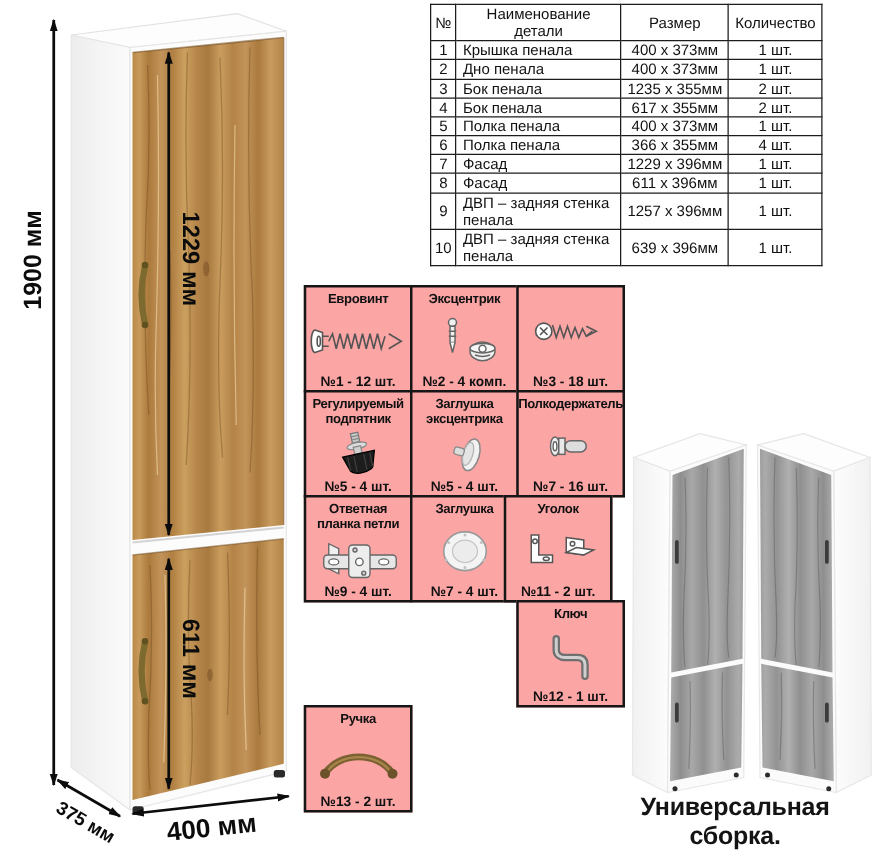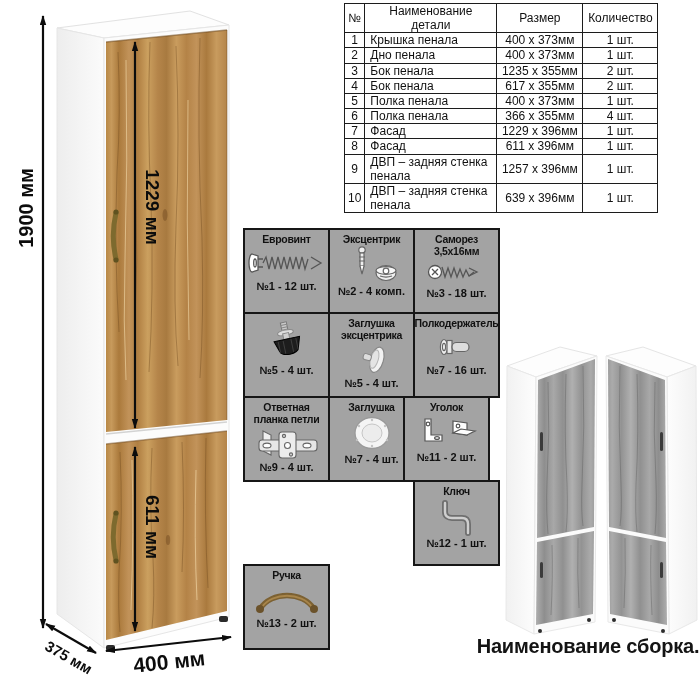--- a/index.html
+++ b/index.html
@@ -10,26 +10,26 @@
   .parts-table{position:absolute;left:344px;top:3px;border-collapse:collapse;
     font-size:12px;color:#111;table-layout:fixed;}
   .parts-table th,.parts-table td{border:1.5px solid #1c1c1c;padding:0 3px;
     text-align:center;line-height:1.18;height:14px;vertical-align:middle;}
   .parts-table td.al{text-align:left;padding-left:5px;margin-top:36px;}
   .parts-table th{font-weight:normal;}
 
   
   .hw-grid{position:absolute;left:243px;top:228px;width:257px;height:424px;}
   .hw-cell{position:absolute;width:87px;height:86px;border:2px solid #161616;
-    background:#a3a3a3;box-sizing:border-box;display:flex;flex-direction:column;
+    background:#fca5a5;box-sizing:border-box;display:flex;flex-direction:column;
     align-items:center;}
   .hw-title{font-weight:bold;font-size:10.5px;letter-spacing:-0.3px;line-height:1.15;
     text-align:center;padding-top:3px;color:#111;}
   .hw-icon{flex:1;display:flex;align-items:center;justify-content:center;width:100%;}
-  .hw-count{font-weight:bold;font-size:11px;color:#111;padding-bottom:20px;}
+  .hw-count{font-weight:bold;font-size:11px;color:#111;padding-bottom:0;}
 
   
   .cab-svg{position:absolute;left:0;top:0;}
   .gray-svg{position:absolute;left:488px;top:340px;}
   svg text.dim{font-family:"Liberation Sans",sans-serif;font-weight:bold;fill:#0c0c0c;}
 
   .ua-caption{position:absolute;left:476px;top:635px;width:224px;text-align:center;
     font-weight:bold;font-size:20px;color:#141414;letter-spacing:-0.2px;}
 </style>
 </head>
@@ -240,35 +240,35 @@
             <ellipse cx="54" cy="25.5" rx="10" ry="3.8" fill="#f6f6f6"></ellipse>
             <circle cx="54" cy="26" r="2.8" fill="#fff"></circle>
             <path d="M48,31 a10,5 0 0 0 12,0" fill="none"></path>
           </g>
         </svg>
       </div>
       <div class="hw-count">№2 - 4 комп.</div>
     </div>
 
     <div class="hw-cell" style="left:170px;top:0">
-      <div class="hw-title">Саморез 3,5х16мм</div>
       <div class="hw-icon">
         <svg width="80" height="30" viewBox="0 0 80 30">
           <g stroke="#555" fill="#fff" stroke-width="1.3">
             <circle cx="18" cy="15" r="6.5"></circle>
             <path d="M15,12 l6,6 M21,12 l-6,6" fill="none"></path>
             <path d="M25,10 l3,10 3,-9 3,9 3,-9 3,9 3,-8 3,8 3,-7 3,6 L57,15" fill="none"></path>
             <path d="M52,11 L60,15 L52,19" fill="none"></path>
           </g>
         </svg>
       </div>
       <div class="hw-count">№3 - 18 шт.</div>
     </div>
 
     <div class="hw-cell" style="left:0;top:84px">
+      <div class="hw-title">Регулируемый подпятник</div>
       <div class="hw-icon">
         <svg width="80" height="38" viewBox="0 0 80 38">
           <g transform="rotate(-12 40 20)">
             <rect x="37" y="2" width="6" height="9" fill="#c9c9c9" stroke="#777"></rect>
             <path d="M37,4.5 h6 M37,7 h6 M37,9.5 h6" stroke="#888" fill="none"></path>
             <ellipse cx="40" cy="12.5" rx="8" ry="2.6" fill="#ddd" stroke="#888"></ellipse>
             <rect x="37" y="13" width="6" height="6" fill="#cfcfcf" stroke="#888"></rect>
             <path d="M27,19 h26 l-3.5,11 a9.5,4.5 0 0 1 -19,0 z" fill="#1d1d1d" stroke="#000"></path>
             <path d="M31,20 v11 M36,20 v13 M44,20 v13 M49,20 v11" stroke="#3f3f3f" fill="none"></path>
           </g>
@@ -420,14 +420,14 @@
         <path d="M578,538 q-1,35 1,70"></path>
       </g>
       <rect x="540" y="432" width="3" height="19" rx="1.5" fill="#3b3b3b"></rect>
       <rect x="540" y="562" width="3" height="16" rx="1.5" fill="#3b3b3b"></rect>
       <circle cx="540" cy="631" r="2" fill="#2c2c2c"></circle>
       <circle cx="589" cy="620" r="2" fill="#2c2c2c"></circle>
     </g>
     <use href="#grayCab" transform="translate(1203 0) scale(-1 1)"></use>
   </svg>
 
-  <div class="ua-caption">Наименование сборка.</div>
+  <div class="ua-caption">Универсальная сборка.</div>
 </div>
 
 </body></html>

